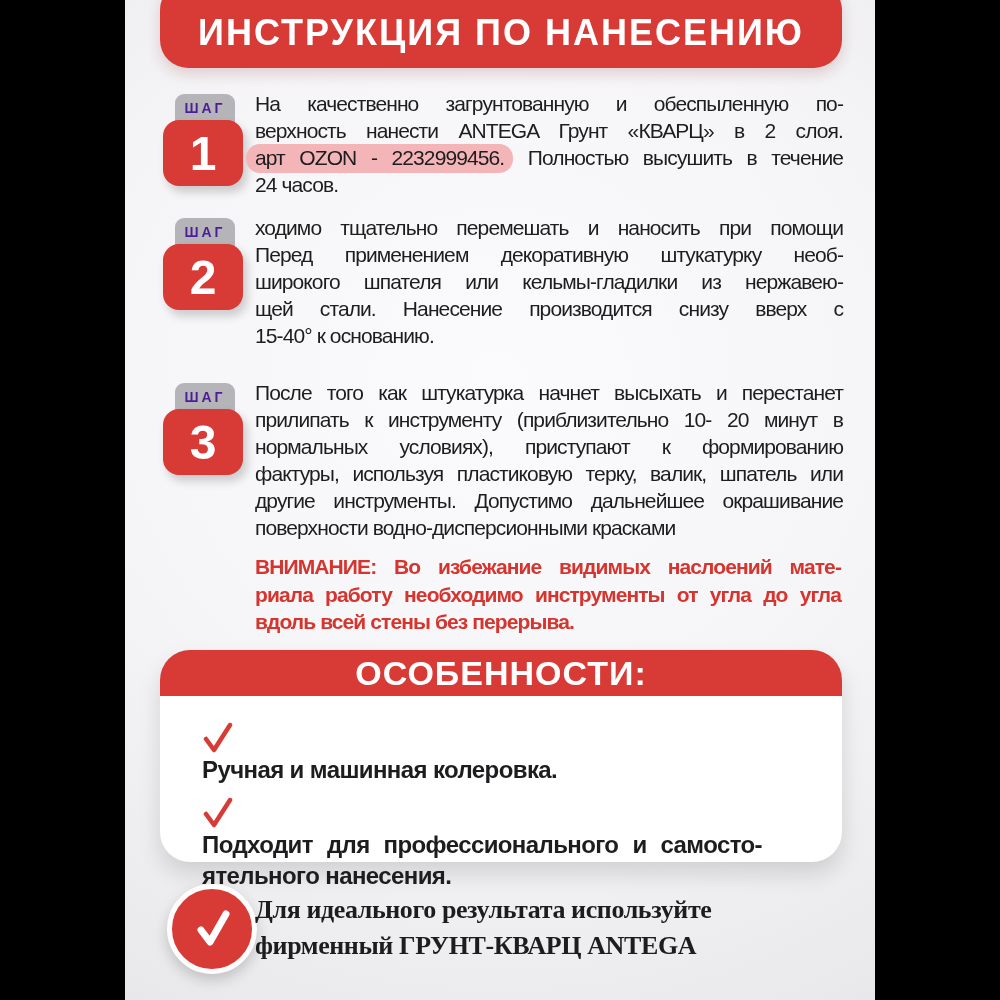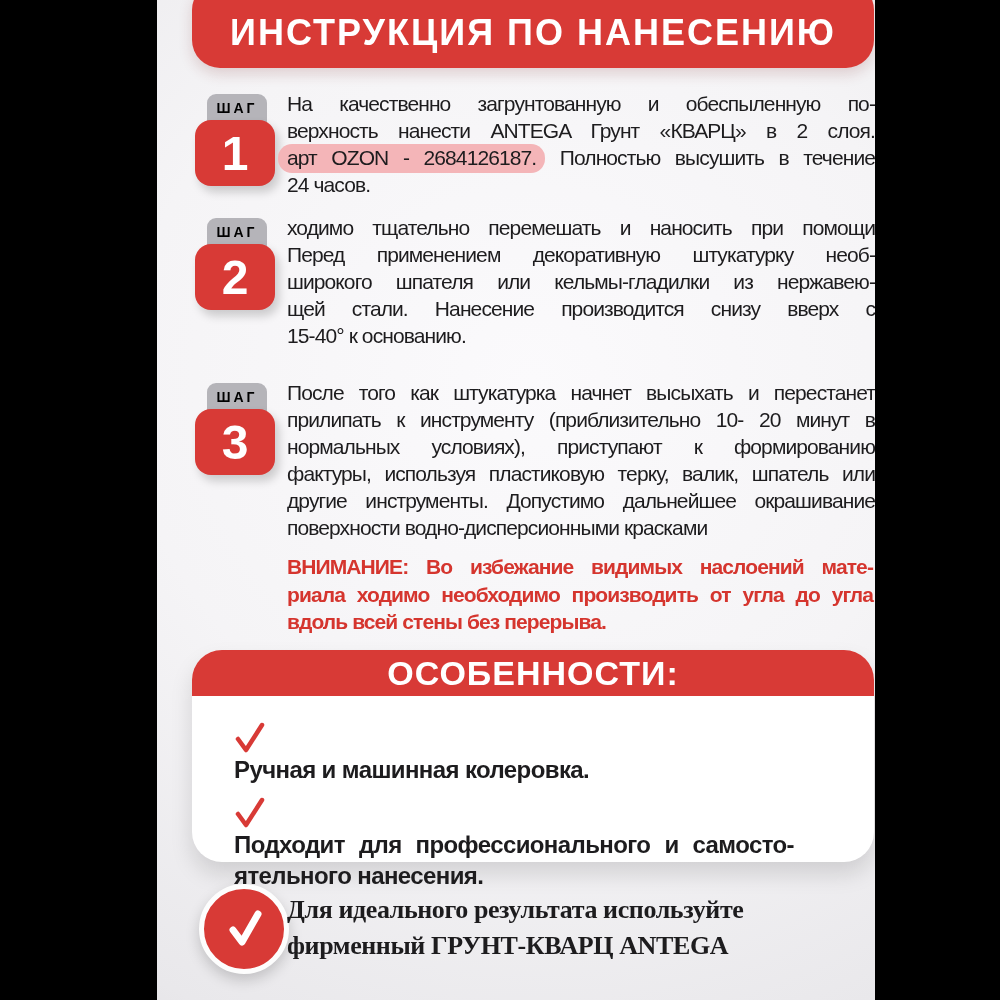--- a/index.html
+++ b/index.html
@@ -14,40 +14,39 @@
   html,body{width:1000px;height:1000px;overflow:hidden;}
   body{font-family:"Liberation Sans",sans-serif;background:var(--letterbox);}
   .stage{position:relative;width:1000px;height:1000px;}
   .bar{position:absolute;top:0;height:1000px;width:125px;background:var(--letterbox);z-index:5;}
   .bar.left{left:0;}
   .bar.right{right:0;}
   .canvas{
     position:absolute;left:125px;top:0;width:750px;height:1000px;
     background:radial-gradient(120% 85% at 50% 38%, #fbfafc 0%, #f5f4f6 45%, #e9e8eb 82%, #dddce0 100%);
     overflow:hidden;
-    margin-left:32px;
   }
   
   .banner{
     position:absolute;left:35px;top:-18px;width:682px;height:86px;
     background:var(--red);border-radius:28px;
     display:flex;align-items:center;justify-content:center;
     padding-top:16px;
     box-shadow:0 6px 14px rgba(120,40,40,.18);
   }
   .banner span{
     color:#fff;font-weight:700;font-size:36px;letter-spacing:2px;white-space:nowrap;
   }
   
   .step{position:absolute;left:0;width:750px;}
   .badge{position:absolute;left:38px;top:4px;width:80px;height:92px;}
   .badge .tab{
     position:absolute;left:12px;top:0;width:60px;height:42px;
     background:var(--tab);border-radius:9px;
-    color:#000000;font-weight:700;font-size:14px;letter-spacing:3px;
+    color:#4c1d95;font-weight:700;font-size:14px;letter-spacing:3px;
     text-align:center;padding-top:6px;
   }
   .badge .num{
     position:absolute;left:0;top:26px;width:80px;height:66px;
     background:var(--red);border-radius:16px;
     color:#fff;font-weight:700;font-size:48px;
     display:flex;align-items:center;justify-content:center;
     box-shadow:4px 6px 10px rgba(0,0,0,.18);
   }
   .stext{
@@ -111,21 +110,21 @@
     </div>
 
     <section class="step" style="top:90px">
       <div class="badge">
         <div class="tab">ШАГ</div>
         <div class="num">1</div>
       </div>
       <div class="stext">
           <div class="tline"><span>На качественно загрунтованную и обеспыленную по-</span></div>
           <div class="tline"><span>верхность нанести ANTEGA Грунт «КВАРЦ» в 2 слоя.</span></div>
-          <div class="tline"><span class="hl">арт OZON - 2684126187.</span><span> Полностью высушить в течение</span></div>
+          <div class="tline"><span class="hl">арт OZON - 2232999456.</span><span> Полностью высушить в течение</span></div>
           <div class="tline last"><span>24 часов.</span></div>
         </div>
     </section>
 
     <section class="step" style="top:214px">
       <div class="badge">
         <div class="tab">ШАГ</div>
         <div class="num">2</div>
       </div>
       <div class="stext">
@@ -147,21 +146,21 @@
           <div class="tline"><span>прилипать к инструменту (приблизительно 10- 20 минут в</span></div>
           <div class="tline"><span>нормальных условиях), приступают к формированию</span></div>
           <div class="tline"><span>фактуры, используя пластиковую терку, валик, шпатель или</span></div>
           <div class="tline"><span>другие инструменты. Допустимо дальнейшее окрашивание</span></div>
           <div class="tline last"><span>поверхности водно-дисперсионными красками</span></div>
         </div>
     </section>
 
     <section class="attention">
         <div class="tline"><b>ВНИМАНИЕ:</b><span> Во избежание видимых наслоений мате-</span></div>
-        <div class="tline"><span>риала ходимо необходимо производить от угла до угла</span></div>
+        <div class="tline"><span>риала работу необходимо инструменты от угла до угла</span></div>
         <div class="tline last"><span>вдоль всей стены без перерыва.</span></div>
       </section>
 
     <section class="card">
       <div class="card-head">ОСОБЕННОСТИ:</div>
       <div class="card-body">
         <div class="feat">
           <svg class="chk" width="32" height="32" viewBox="0 0 32 32">
             <path d="M4 17 L12 28 L28 3" fill="none" stroke="var(--red)" stroke-width="4.5" stroke-linecap="round" stroke-linejoin="round"></path>
           </svg>

